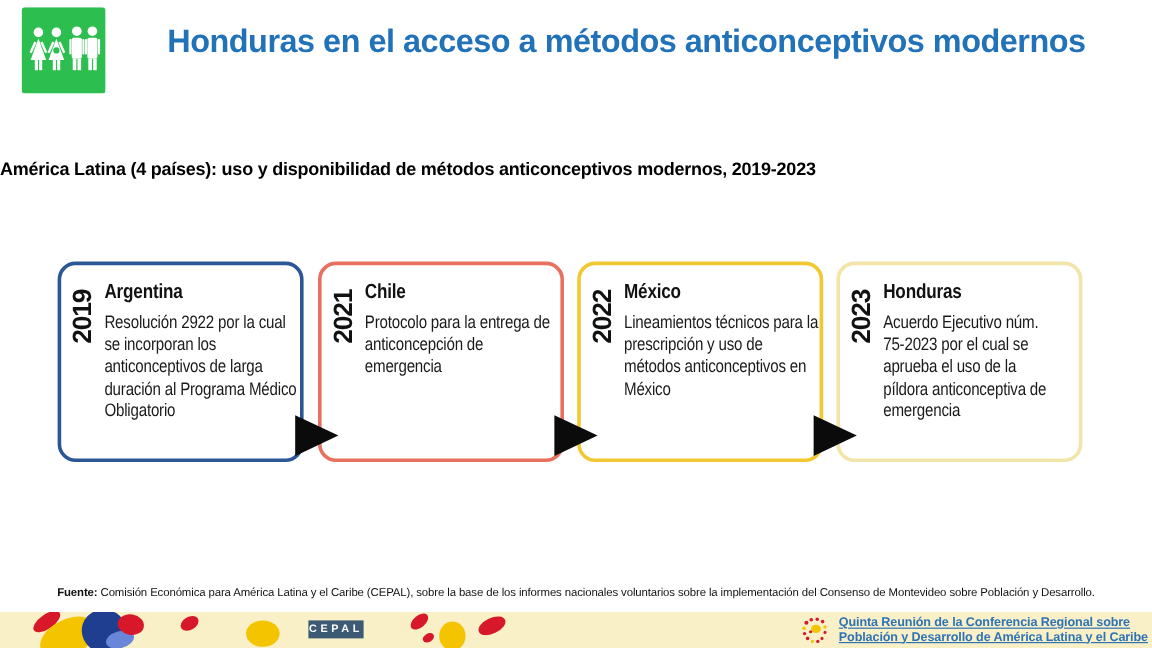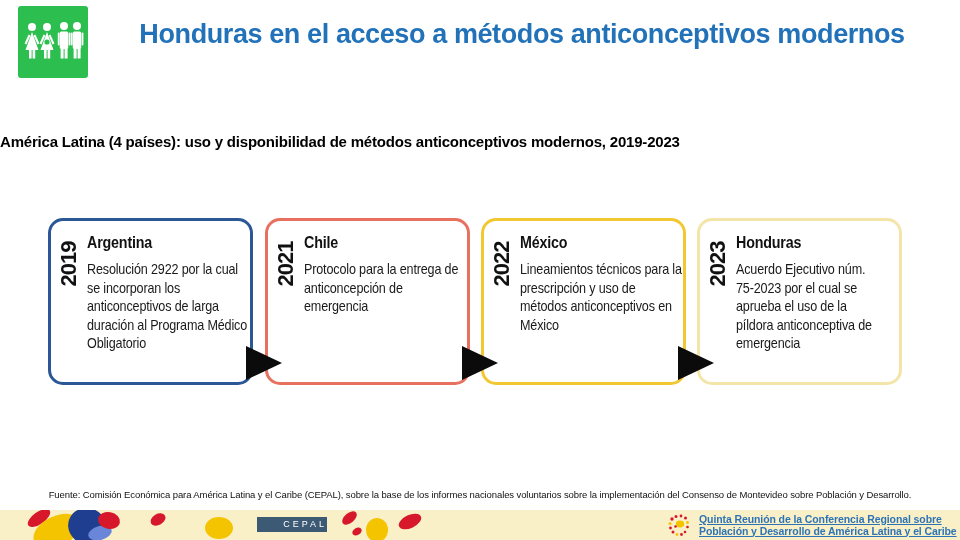--- a/index.html
+++ b/index.html
@@ -47,35 +47,35 @@
     border-left:36px solid #0b0b0b;
   }
   .arrow.a1{left:246px;}
   .arrow.a2{left:462px;}
   .arrow.a3{left:678px;}
   
   .source{
     position:absolute;left:40px;right:40px;top:489px;
     text-align:center;font-size:9.5px;color:#111;letter-spacing:-0.1px;
   }
-  .source b{font-weight:400;}
+  .source b{font-weight:700;}
   
   .footer{
     position:absolute;left:0;right:0;bottom:0;height:30px;
     background:#FAF0C8;overflow:hidden;
   }
   .dot{position:absolute;border-radius:50%;}
   .d-red{background:#D7182A;}
   .d-yellow{background:#F5C400;}
   .d-dblue{background:#203E8F;}
   .d-lblue{background:#6A86D8;}
   .cepal-logo{
     position:absolute;left:257px;top:7px;width:46px;height:15px;
-    background:#3D5A74;color:#fff;font-weight:400;font-size:9px;
-    letter-spacing:3px;text-align:right;line-height:15px;padding-left:24px;
+    background:#3D5A74;color:#fff;font-weight:700;font-size:9px;
+    letter-spacing:3px;text-align:center;line-height:15px;
   }
   .conf-logo{position:absolute;left:666px;top:3px;width:25px;height:25px;}
   .conf-text{
     position:absolute;left:699px;top:4px;
     color:#2E74B5;font-weight:700;font-size:10.5px;line-height:11.5px;
     letter-spacing:-0.1px;
   }
 </style>
 </head>
 <body>

